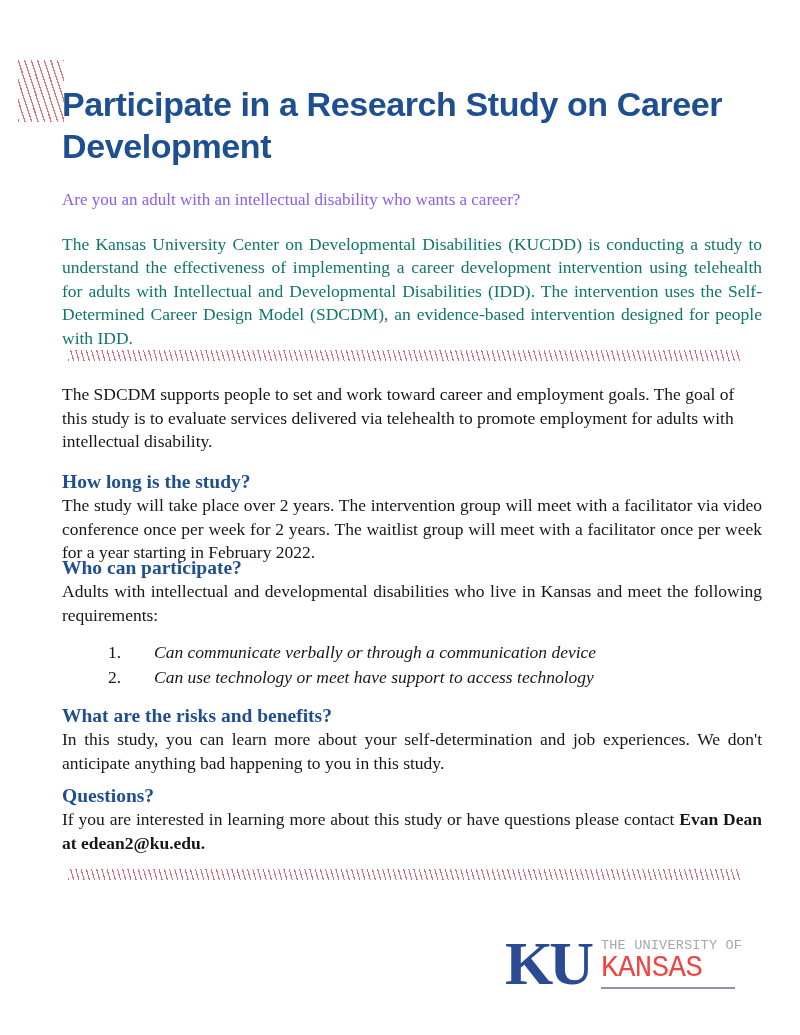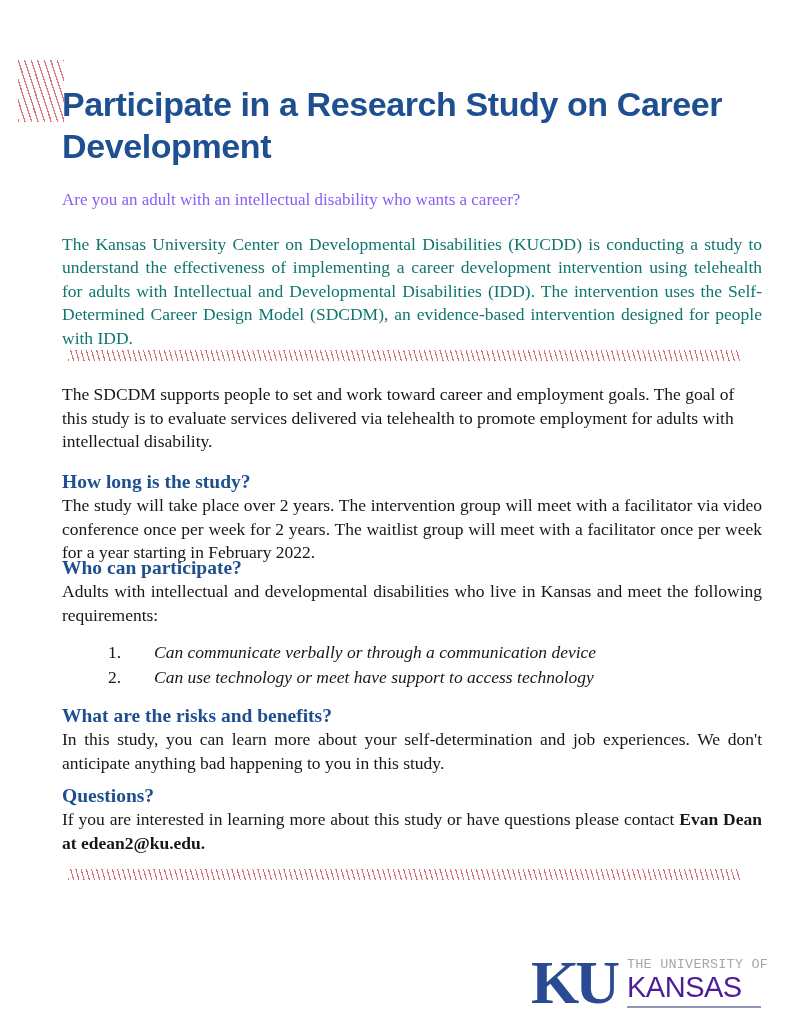--- a/index.html
+++ b/index.html
@@ -131,25 +131,24 @@
   
   #sec-purpose  { top: 383px; }
   #sec-duration { top: 470px; }
   #sec-who      { top: 542px; margin-top: 14px; }
   #sec-risks    { top: 704px; }
   #sec-questions{ top: 784px; }
 
   
   .ku-logo {
     position: absolute;
-    left: 531px;
+    left: 505px;
     top: 936px;
     width: 230px;
     height: 62px;
-    margin-top: 19px;
   }
   .ku-mark {
     position: absolute;
     left: 0;
     top: -4px;
     font-family: "Liberation Serif", serif;
     font-weight: bold;
     font-size: 62px;
     line-height: 62px;
     letter-spacing: -4px;
@@ -163,25 +162,25 @@
   }
   .ku-the {
     font-family: Liberation Mono, monospace;
     font-size: 13.5px;
     line-height: 15px;
     letter-spacing: 0.2px;
     color: #a7a7ac;
     white-space: nowrap;
   }
   .ku-kansas {
-    font-family: Liberation Sans, sans-serif;
+    font-family: Liberation Mono, monospace;
     font-size: 29px;
     line-height: 31px;
     letter-spacing: -0.5px;
-    color: #4c1d95;
+    color: #ef4444;
     white-space: nowrap;
   }
   .ku-rule {
     position: absolute;
     left: 96px;
     top: 51px;
     width: 134px;
     height: 2px;
     background: #8c96b4;
   }

